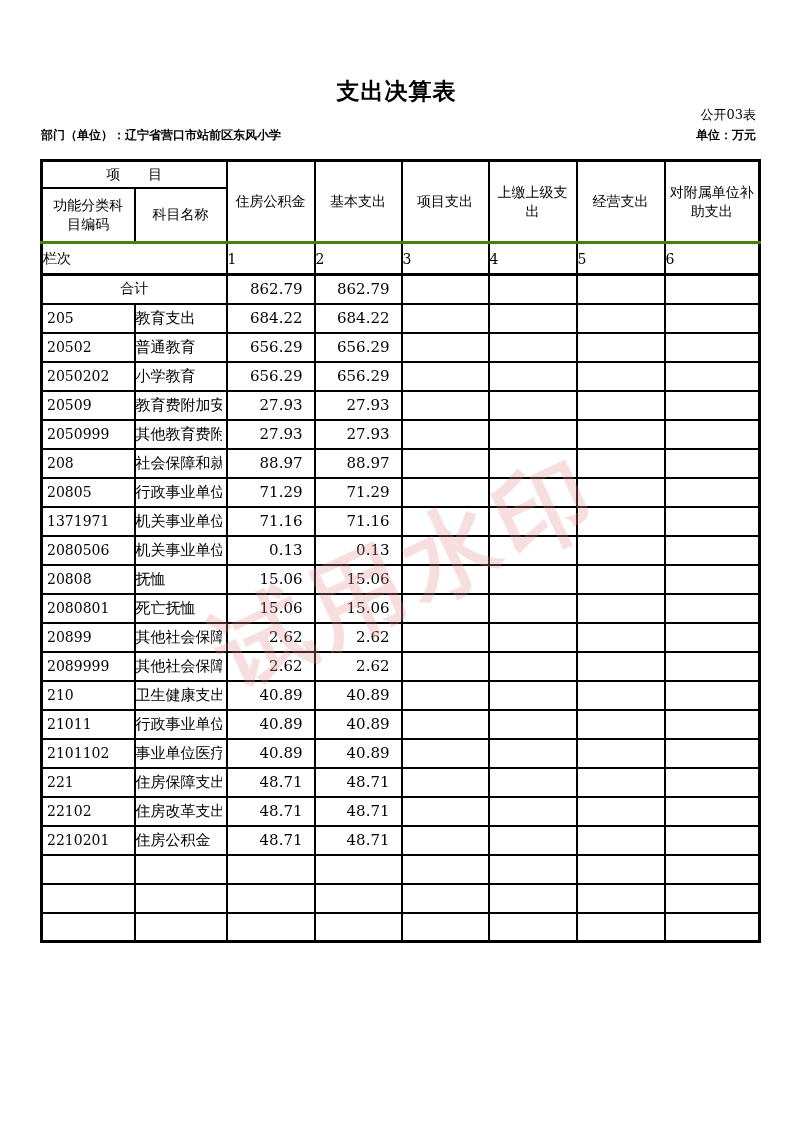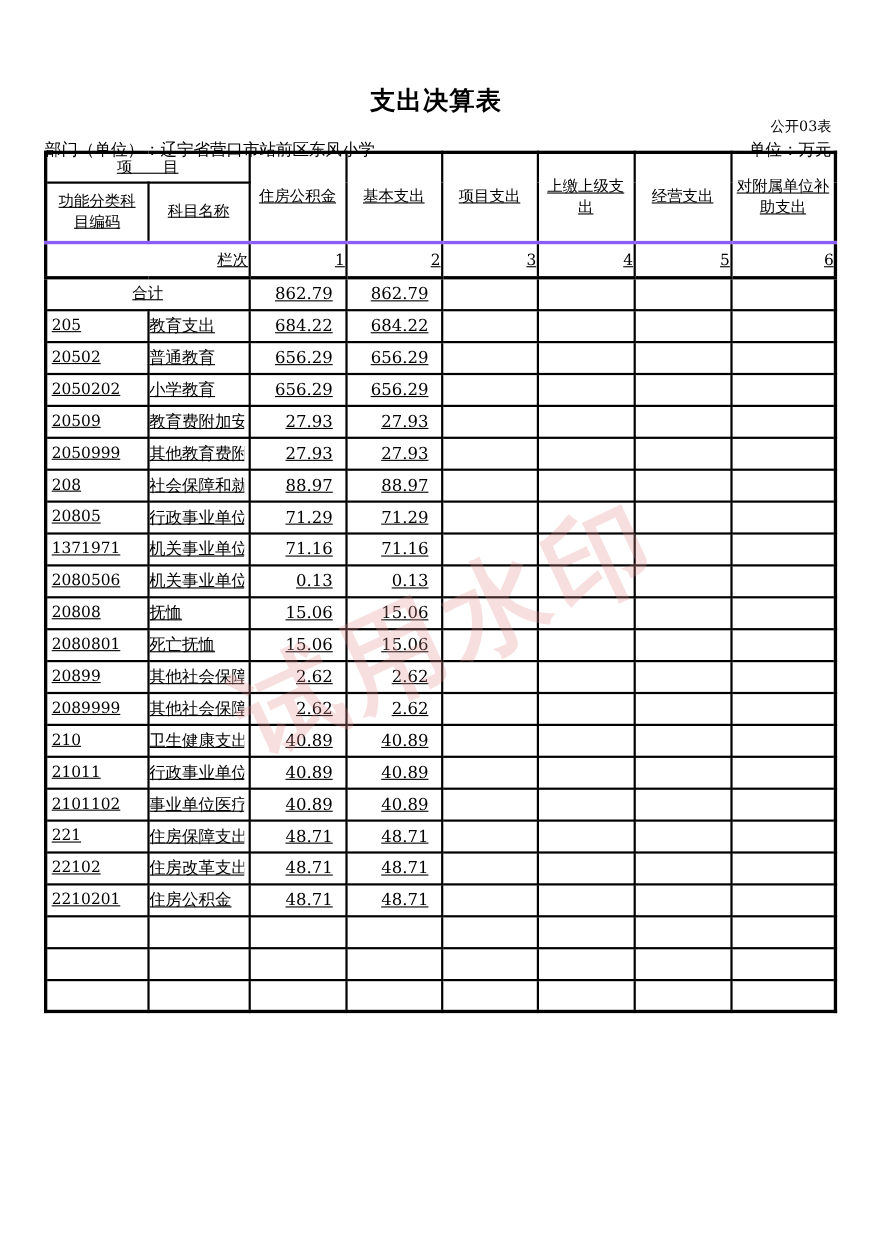--- a/index.html
+++ b/index.html
@@ -16,50 +16,49 @@
     text-align: center;
     font-size: 23px; font-weight: bold;
     letter-spacing: 1px;
   }
   .form-code-line {
     position: absolute; top: 106px; right: 37px;
     font-size: 13px;
   }
   .meta-line {
     position: absolute; top: 127px; left: 41px; right: 37px;
-    font-size: 15px;
-    display: flex; justify-content: space-between;
+    font-size: 12px;
+    display: flex; justify-content: space-between; font-weight: bold;
   }
   table.main {
-    position: absolute; top: 137px; left: 40px;
+    position: absolute; top: 159px; left: 40px;
     width: 718px;
     border-collapse: collapse;
     table-layout: fixed;
     border: 3px solid #000;
     background: transparent;
-    text-decoration: underline;
   }
   table.main td {
     border: 2px solid #000;
     padding: 0;
     overflow: hidden;
     vertical-align: middle;
   }
   tr.header-a { height: 27px; }
   tr.header-b { height: 55px; }
   .hc {
     text-align: center;
     font-size: 14px;
     padding: 0 4px !important;
     line-height: 1.35;
   }
   tr.rank-row td {
     height: 29px;
-    border-top: 3px solid #8b5cf6;
-    text-align: right;
+    border-top: 3px solid #4d7c0f;
+    text-align: left;
     font-size: 14px;
   }
   tr.total-row td { border-top: 3px solid #000; }
   tr.body-row { height: 29px; }
   td.code-cell {
     font-size: 14px;
     text-align: left;
     padding-left: 4px !important;
   }
   td.name-cell { font-size: 15px; }

